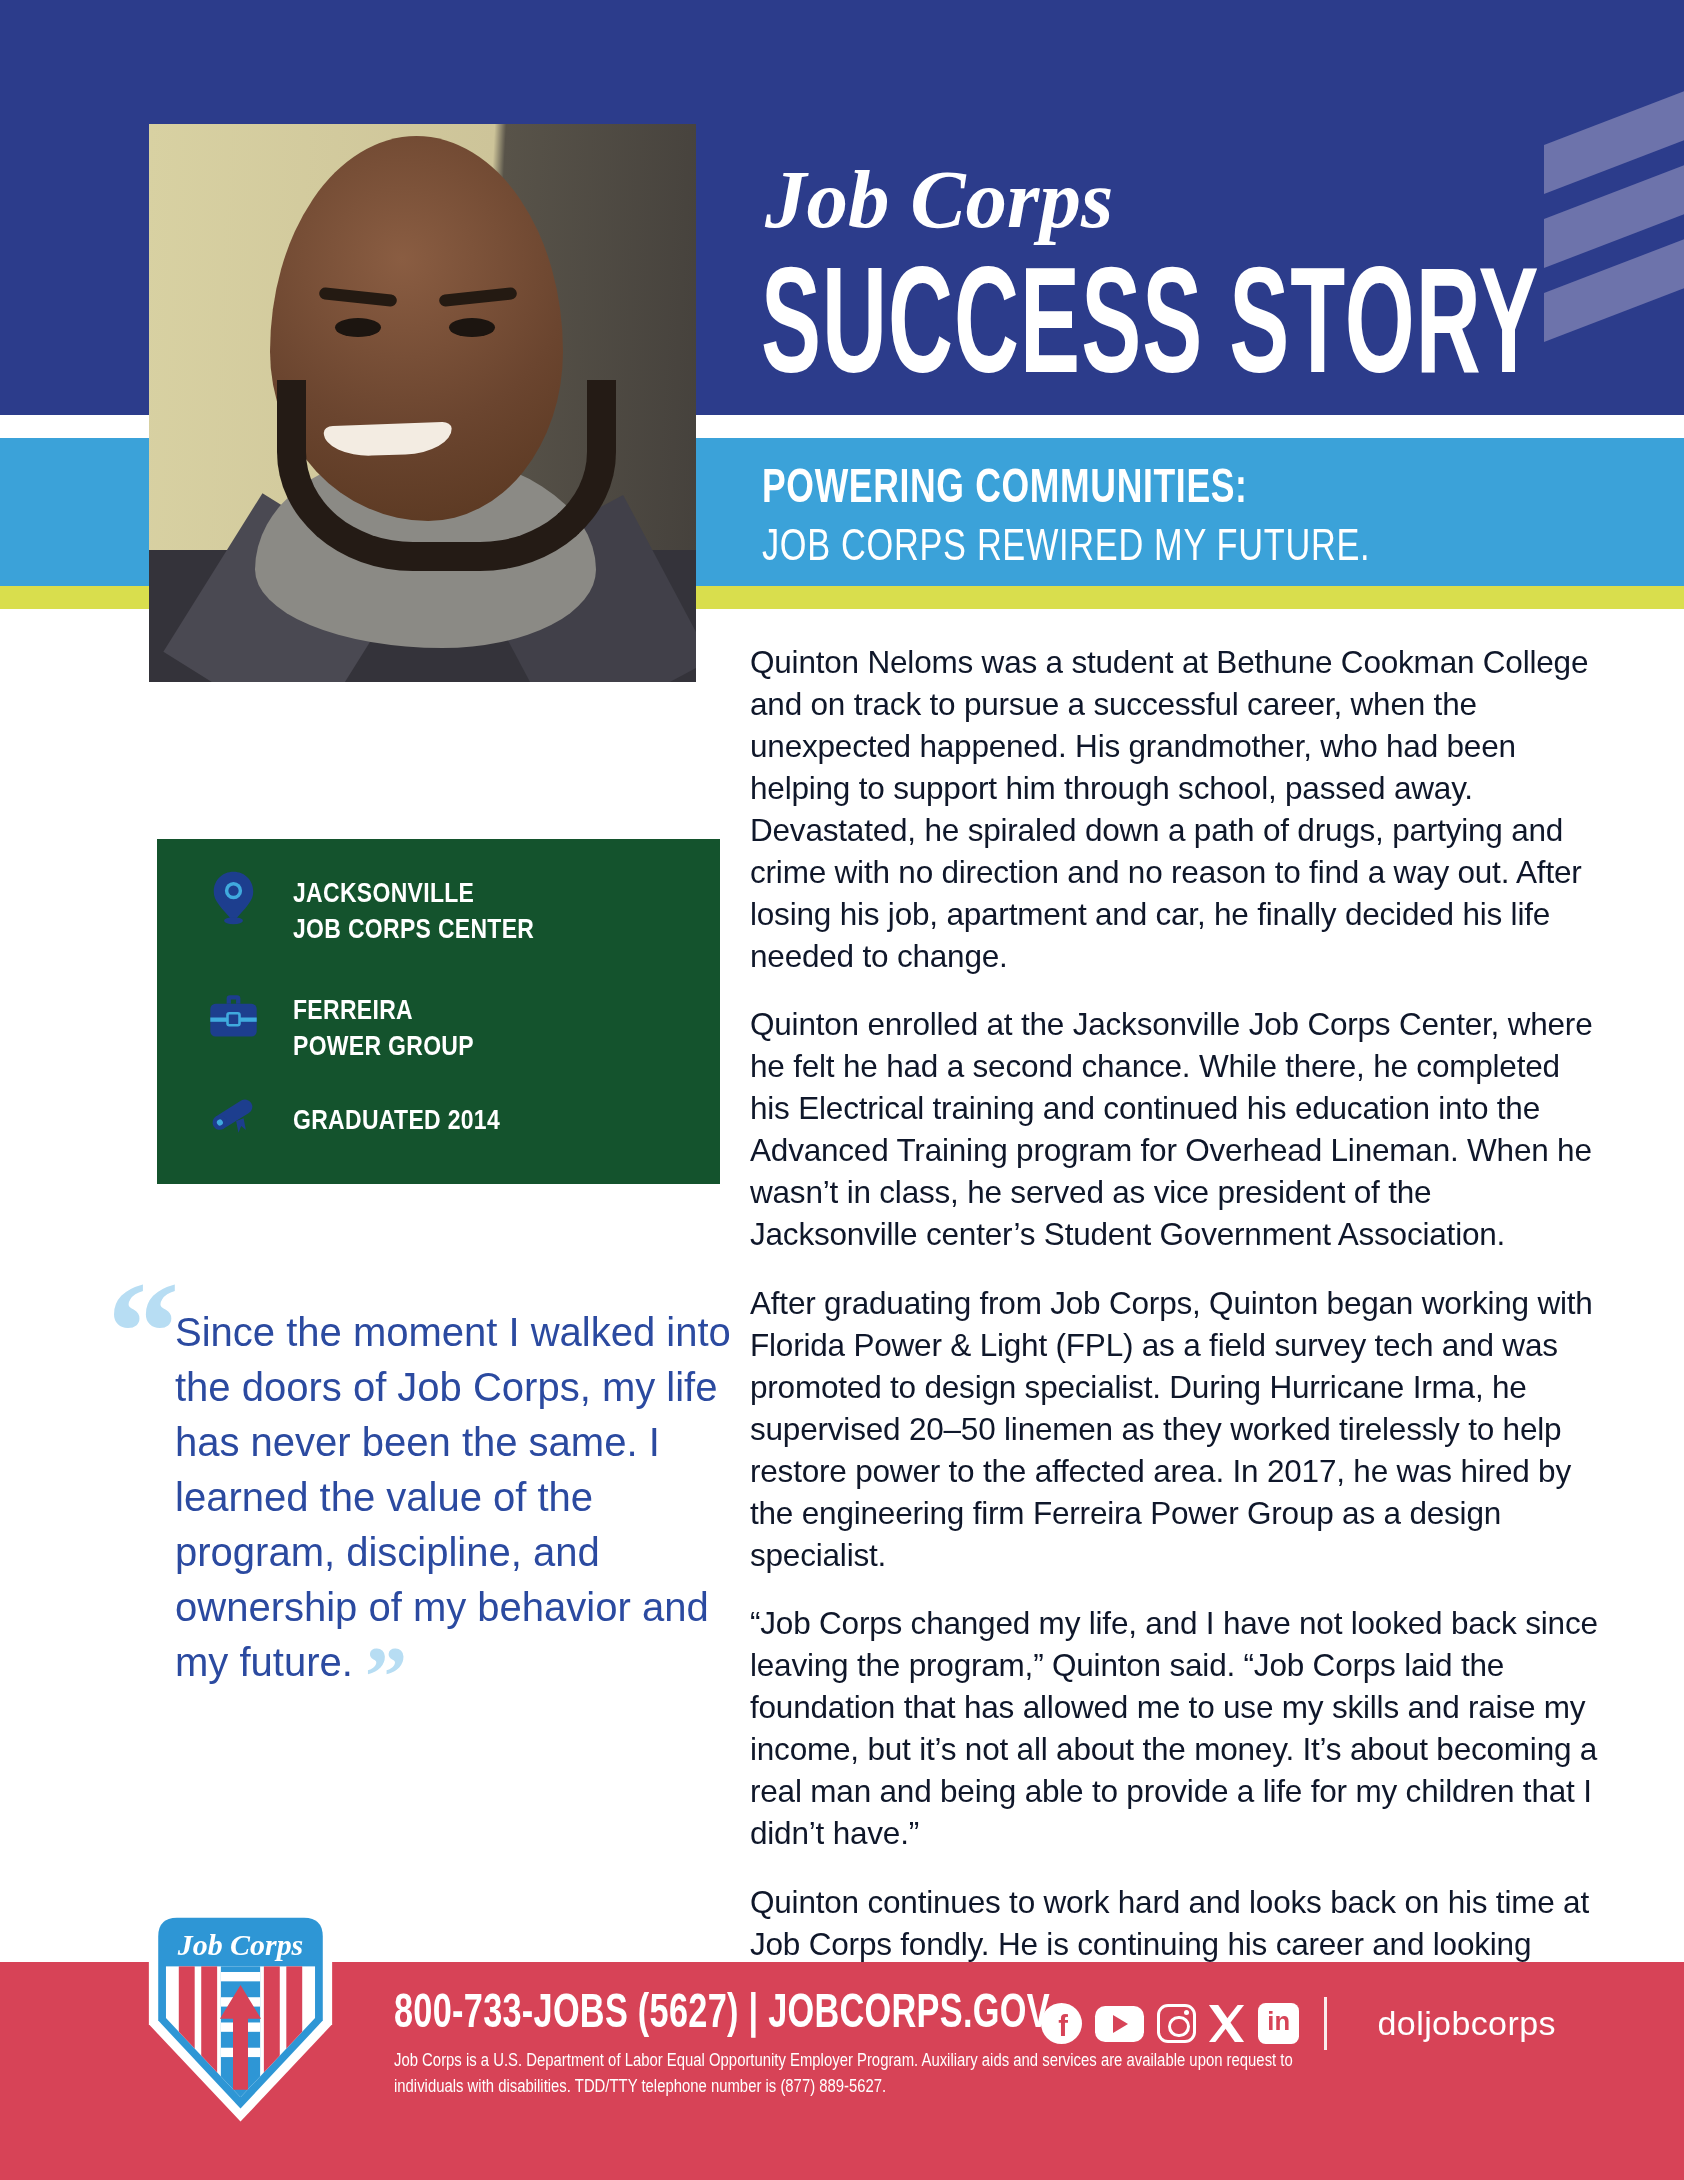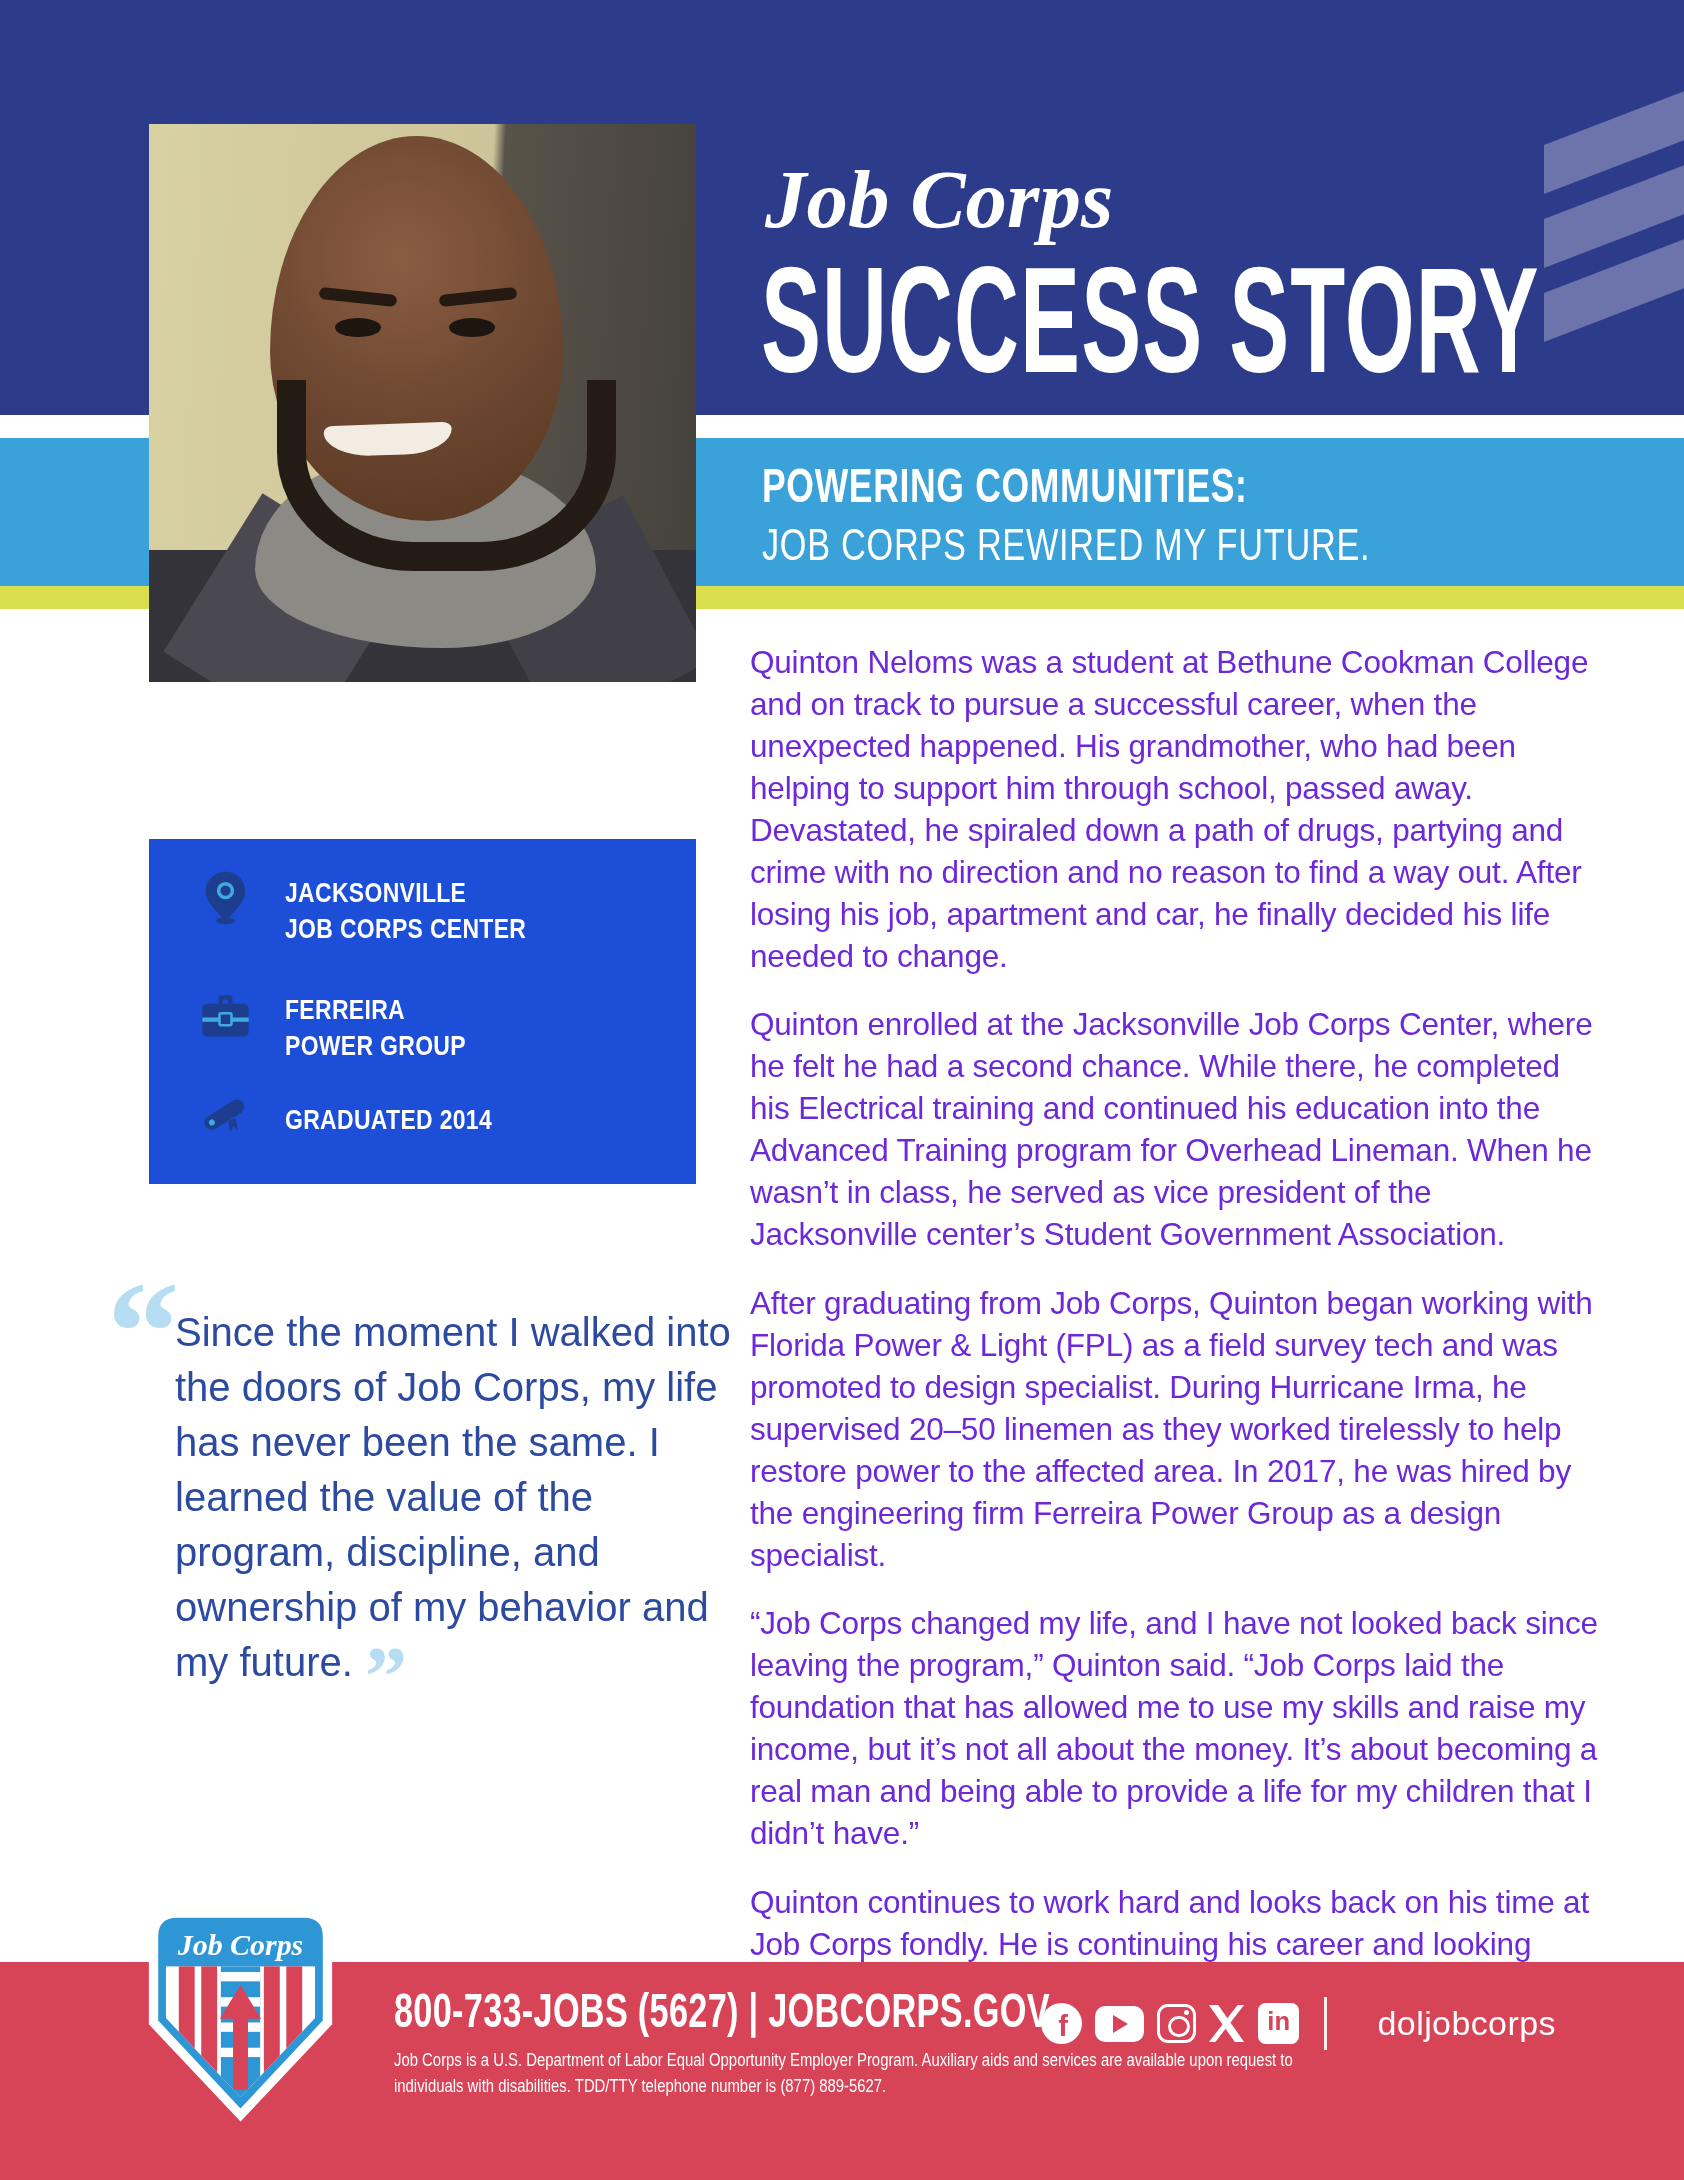--- a/index.html
+++ b/index.html
@@ -41,37 +41,37 @@
   .p-smile{position:absolute;left:175px;top:300px;width:128px;height:31px;background:#f3ece2;
            border-radius:12px 12px 60px 60px/8.5px 8.5px 31px 31px;transform:rotate(-2deg);}
   .p-beard{position:absolute;left:128px;top:256px;width:281px;height:162px;background:transparent;
            border:29px solid #241b15;border-top:none;border-radius:0 0 136px 136px/0 0 119px 119px;}
 
   
   .banner{position:absolute;left:149px;top:707px;width:547px;height:101px;background:#d74357;
           display:flex;align-items:center;justify-content:center;}
   .banner-text{color:#fff;font-weight:700;font-size:65px;letter-spacing:0.9px;
                display:inline-block;transform:scaleX(0.72);white-space:nowrap;}
-  .infobox{position:absolute;left:149px;top:839px;width:547px;height:345px;background:#1d4ed8;}
+  .infobox{position:absolute;left:157px;top:839px;width:547px;height:345px;background:#14532d;padding-left:16px;}
   .info-row{position:absolute;left:0;width:547px;}
   .info-icon{position:absolute;left:49px;width:55px;height:55px;}
   .info-label{position:absolute;left:136px;top:0;color:#fff;font-weight:700;font-size:28px;
               line-height:36px;display:inline-block;transform:scaleX(0.82);transform-origin:0 0;
               letter-spacing:0.4px;white-space:nowrap;}
 
   
   .quote-mark-open{position:absolute;left:107px;top:1259px;color:#b7ddf3;font-size:145px;line-height:145px;
                    font-family:"Liberation Serif","DejaVu Serif",serif;font-weight:700;}
   .quote-text{position:absolute;left:175px;top:1305px;width:569px;color:#2b4aa0;
               font-size:40px;line-height:55px;font-weight:400;}
   .quote-mark-close{color:#b7ddf3;font-size:85px;line-height:0;vertical-align:-29px;
                     font-family:"Liberation Serif","DejaVu Serif",serif;font-weight:700;margin-left:12px;}
 
   
-  .article{position:absolute;left:750px;top:641px;width:852px;color:#6d28d9;}
+  .article{position:absolute;left:750px;top:641px;width:852px;color:#0f172a;}
   .article p{margin:0 0 26.4px 0;font-size:31.5px;line-height:42px;letter-spacing:-0.2px;}
 
   
   .footer-band{position:absolute;left:0;top:1962px;width:1685px;height:219px;background:#d74357;}
   .shield{position:absolute;left:147px;top:1906px;width:187px;height:218px;}
   .footer-info{position:absolute;left:394px;top:1980px;text-decoration:underline;}
   .phone{color:#fff;font-weight:700;font-size:49px;line-height:60px;display:inline-block;
          transform:scaleX(0.70);transform-origin:0 0;letter-spacing:0.4px;white-space:nowrap;}
   .disclaimer{margin-top:6.8px;color:#fff;font-size:17.5px;line-height:26.4px;width:1141px;
               display:inline-block;transform:scaleX(0.85);transform-origin:0 0;}

